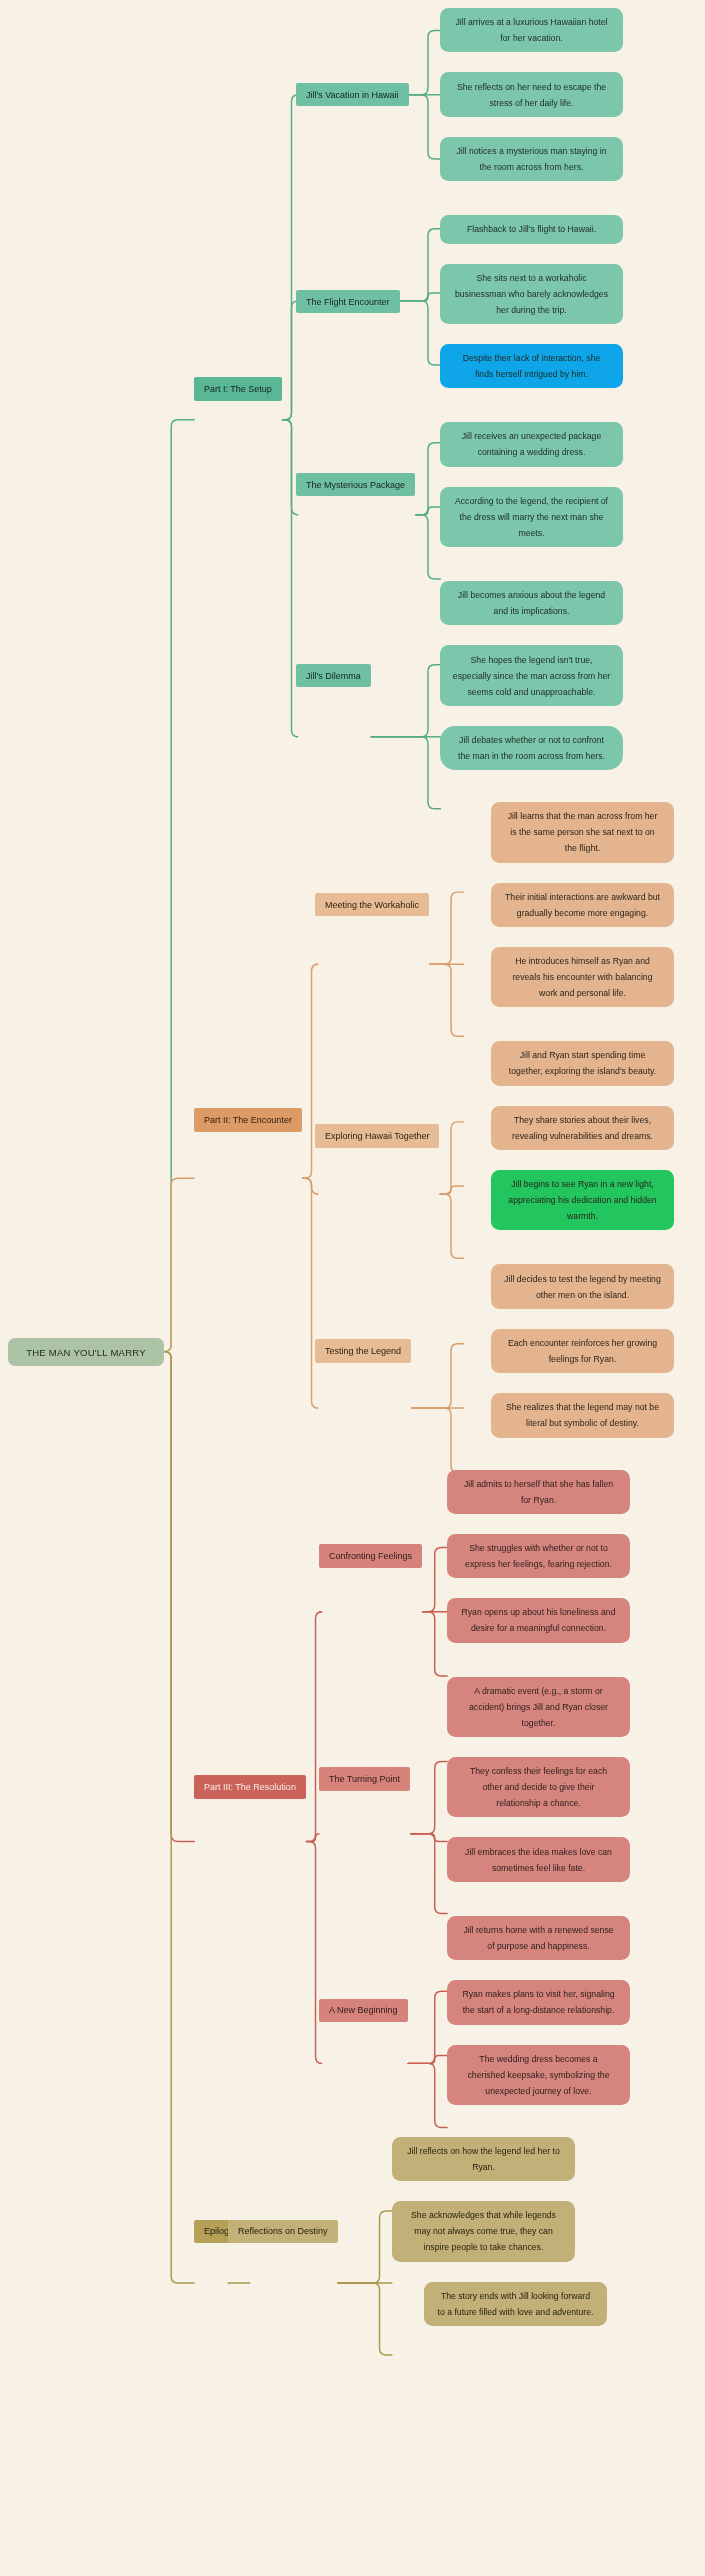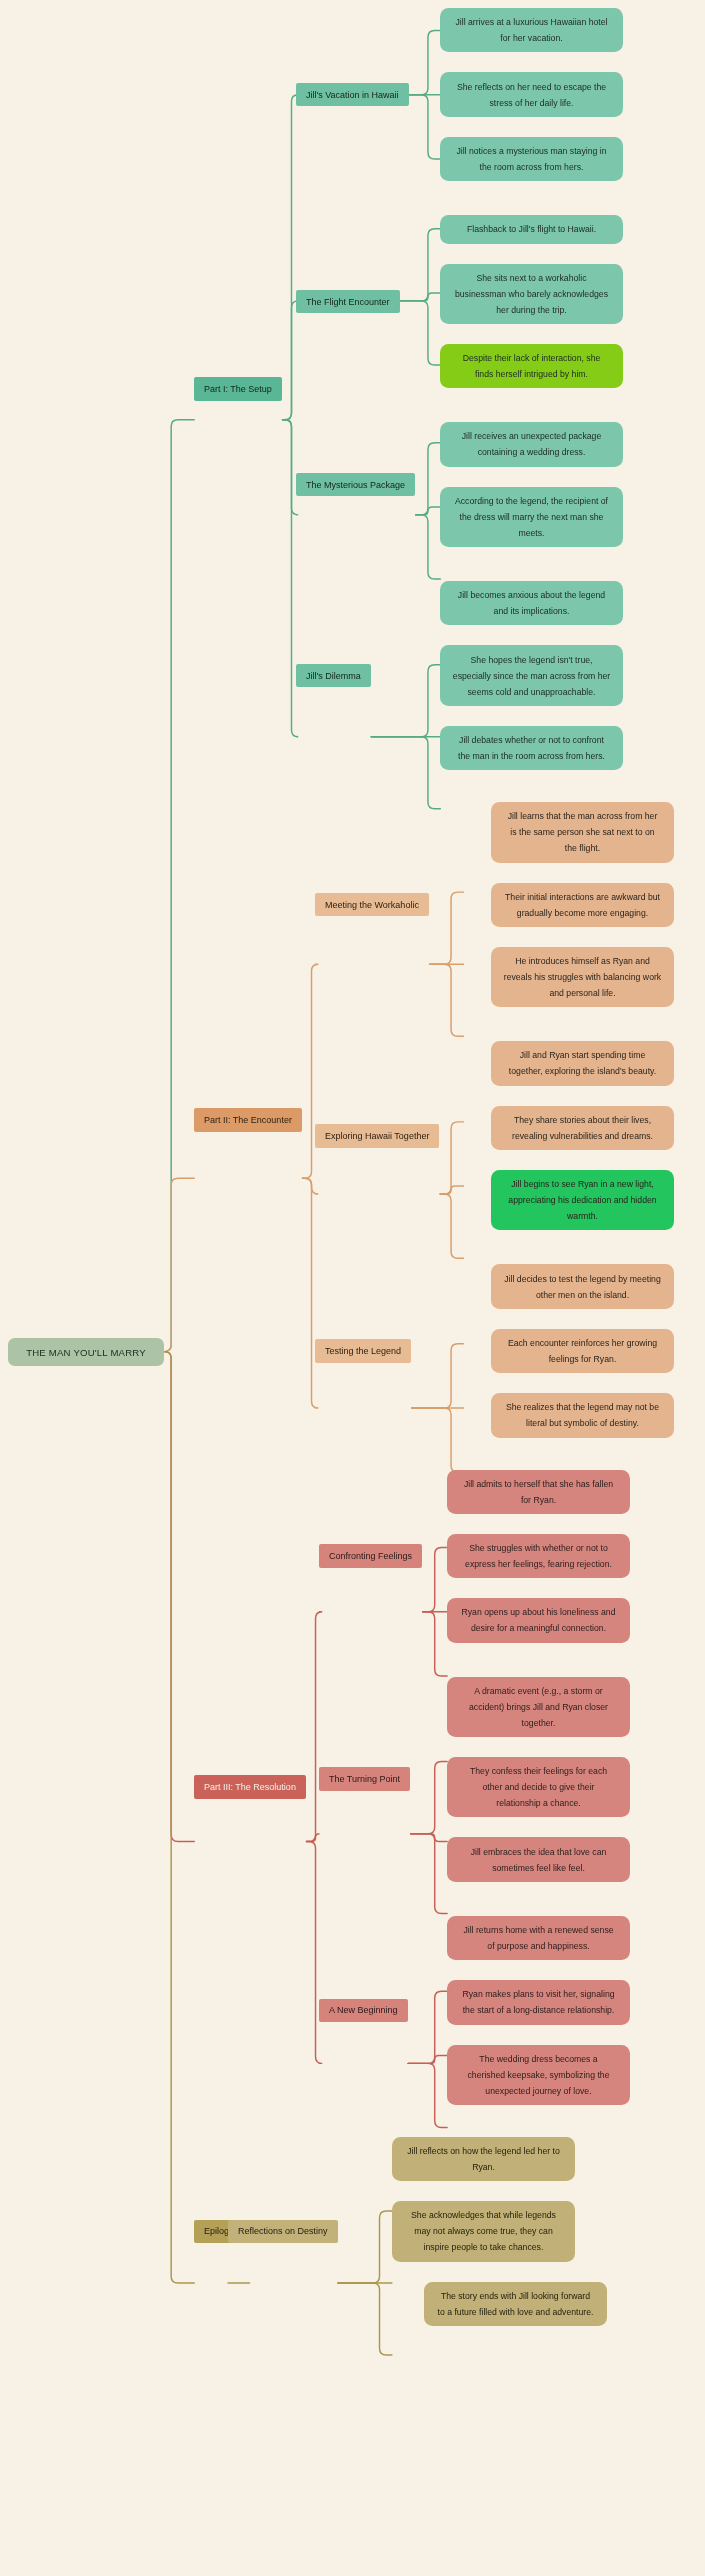--- a/index.html
+++ b/index.html
@@ -111,57 +111,57 @@
               <div class="leaf" style="background: rgb(124, 198, 171); color: rgb(29, 43, 35);">Jill notices a mysterious man staying in the room across from hers.</div>
             </div>
           </div>
           <div class="section">
             <div class="l2cell">
               <div class="node l2" style="background: rgb(111, 192, 162); color: rgb(19, 36, 28);">The Flight Encounter</div>
             </div>
             <div class="leaves">
               <div class="leaf" style="background: rgb(124, 198, 171); color: rgb(29, 43, 35);">Flashback to Jill's flight to Hawaii.</div>
               <div class="leaf" style="background: rgb(124, 198, 171); color: rgb(29, 43, 35);">She sits next to a workaholic businessman who barely acknowledges her during the trip.</div>
-              <div class="leaf" style="background: #84cc16; color: rgb(29, 43, 35);">Despite their lack of interaction, she finds herself intrigued by him.</div>
+              <div class="leaf" style="background: #0ea5e9; color: rgb(29, 43, 35);">Despite their lack of interaction, she finds herself intrigued by him.</div>
             </div>
           </div>
           <div class="section">
             <div class="l2cell">
               <div class="node l2" style="background: rgb(111, 192, 162); color: rgb(19, 36, 28);">The Mysterious Package</div>
             </div>
             <div class="leaves">
               <div class="leaf" style="background: rgb(124, 198, 171); color: rgb(29, 43, 35);">Jill receives an unexpected package containing a wedding dress.</div>
               <div class="leaf" style="background: rgb(124, 198, 171); color: rgb(29, 43, 35);">According to the legend, the recipient of the dress will marry the next man she meets.</div>
             </div>
           </div>
           <div class="section">
             <div class="l2cell">
               <div class="node l2" style="background: rgb(111, 192, 162); color: rgb(19, 36, 28);">Jill's Dilemma</div>
             </div>
             <div class="leaves">
               <div class="leaf" style="background: rgb(124, 198, 171); color: rgb(29, 43, 35);">Jill becomes anxious about the legend and its implications.</div>
               <div class="leaf" style="background: rgb(124, 198, 171); color: rgb(29, 43, 35);">She hopes the legend isn't true, especially since the man across from her seems cold and unapproachable.</div>
-              <div class="leaf" style="background: rgb(124, 198, 171); color: rgb(29, 43, 35);">Jill debates whether or not to confront the man in the room across from hers.</div>
+              <div class="leaf" style="background: rgb(124, 198, 171); color: rgb(29, 43, 35); border-radius: 15px;">Jill debates whether or not to confront the man in the room across from hers.</div>
             </div>
           </div>
         </div>
       </div>
       <div class="branch b1">
         <div class="l1cell">
           <div class="node l1" style="background: rgb(220, 154, 102); color: rgb(42, 29, 16);">Part II: The Encounter</div>
         </div>
         <div class="sections">
           <div class="section">
             <div class="l2cell">
               <div class="node l2" style="background: rgb(231, 187, 147); color: rgb(42, 29, 16);">Meeting the Workaholic</div>
             </div>
             <div class="leaves">
               <div class="leaf" style="background: rgb(228, 180, 143); color: rgb(42, 36, 28);">Jill learns that the man across from her is the same person she sat next to on the flight.</div>
               <div class="leaf" style="background: rgb(228, 180, 143); color: rgb(42, 36, 28);">Their initial interactions are awkward but gradually become more engaging.</div>
-              <div class="leaf" style="background: rgb(228, 180, 143); color: rgb(42, 36, 28);">He introduces himself as Ryan and reveals his struggles with balancing work and personal life.</div>
+              <div class="leaf" style="background: rgb(228, 180, 143); color: rgb(42, 36, 28);">He introduces himself as Ryan and reveals his encounter with balancing work and personal life.</div>
             </div>
           </div>
           <div class="section">
             <div class="l2cell">
               <div class="node l2" style="background: rgb(231, 187, 147); color: rgb(42, 29, 16);">Exploring Hawaii Together</div>
             </div>
             <div class="leaves">
               <div class="leaf" style="background: rgb(228, 180, 143); color: rgb(42, 36, 28);">Jill and Ryan start spending time together, exploring the island's beauty.</div>
               <div class="leaf" style="background: rgb(228, 180, 143); color: rgb(42, 36, 28);">They share stories about their lives, revealing vulnerabilities and dreams.</div>
               <div class="leaf" style="background: #22c55e; color: rgb(42, 36, 28);">Jill begins to see Ryan in a new light, appreciating his dedication and hidden warmth.</div>
@@ -194,21 +194,21 @@
               <div class="leaf" style="background: rgb(213, 133, 126); color: rgb(43, 29, 27);">Ryan opens up about his loneliness and desire for a meaningful connection.</div>
             </div>
           </div>
           <div class="section">
             <div class="l2cell">
               <div class="node l2" style="background: rgb(214, 131, 124); color: rgb(44, 26, 24);">The Turning Point</div>
             </div>
             <div class="leaves">
               <div class="leaf" style="background: rgb(213, 133, 126); color: rgb(43, 29, 27);">A dramatic event (e.g., a storm or accident) brings Jill and Ryan closer together.</div>
               <div class="leaf" style="background: rgb(213, 133, 126); color: rgb(43, 29, 27);">They confess their feelings for each other and decide to give their relationship a chance.</div>
-              <div class="leaf" style="background: rgb(213, 133, 126); color: rgb(43, 29, 27);">Jill embraces the idea that love can sometimes feel like feel.</div>
+              <div class="leaf" style="background: rgb(213, 133, 126); color: rgb(43, 29, 27);">Jill embraces the idea makes love can sometimes feel like fate.</div>
             </div>
           </div>
           <div class="section">
             <div class="l2cell">
               <div class="node l2" style="background: rgb(214, 131, 124); color: rgb(44, 26, 24);">A New Beginning</div>
             </div>
             <div class="leaves">
               <div class="leaf" style="background: rgb(213, 133, 126); color: rgb(43, 29, 27);">Jill returns home with a renewed sense of purpose and happiness.</div>
               <div class="leaf" style="background: rgb(213, 133, 126); color: rgb(43, 29, 27);">Ryan makes plans to visit her, signaling the start of a long-distance relationship.</div>
               <div class="leaf" style="background: rgb(213, 133, 126); color: rgb(43, 29, 27);">The wedding dress becomes a cherished keepsake, symbolizing the unexpected journey of love.</div>

